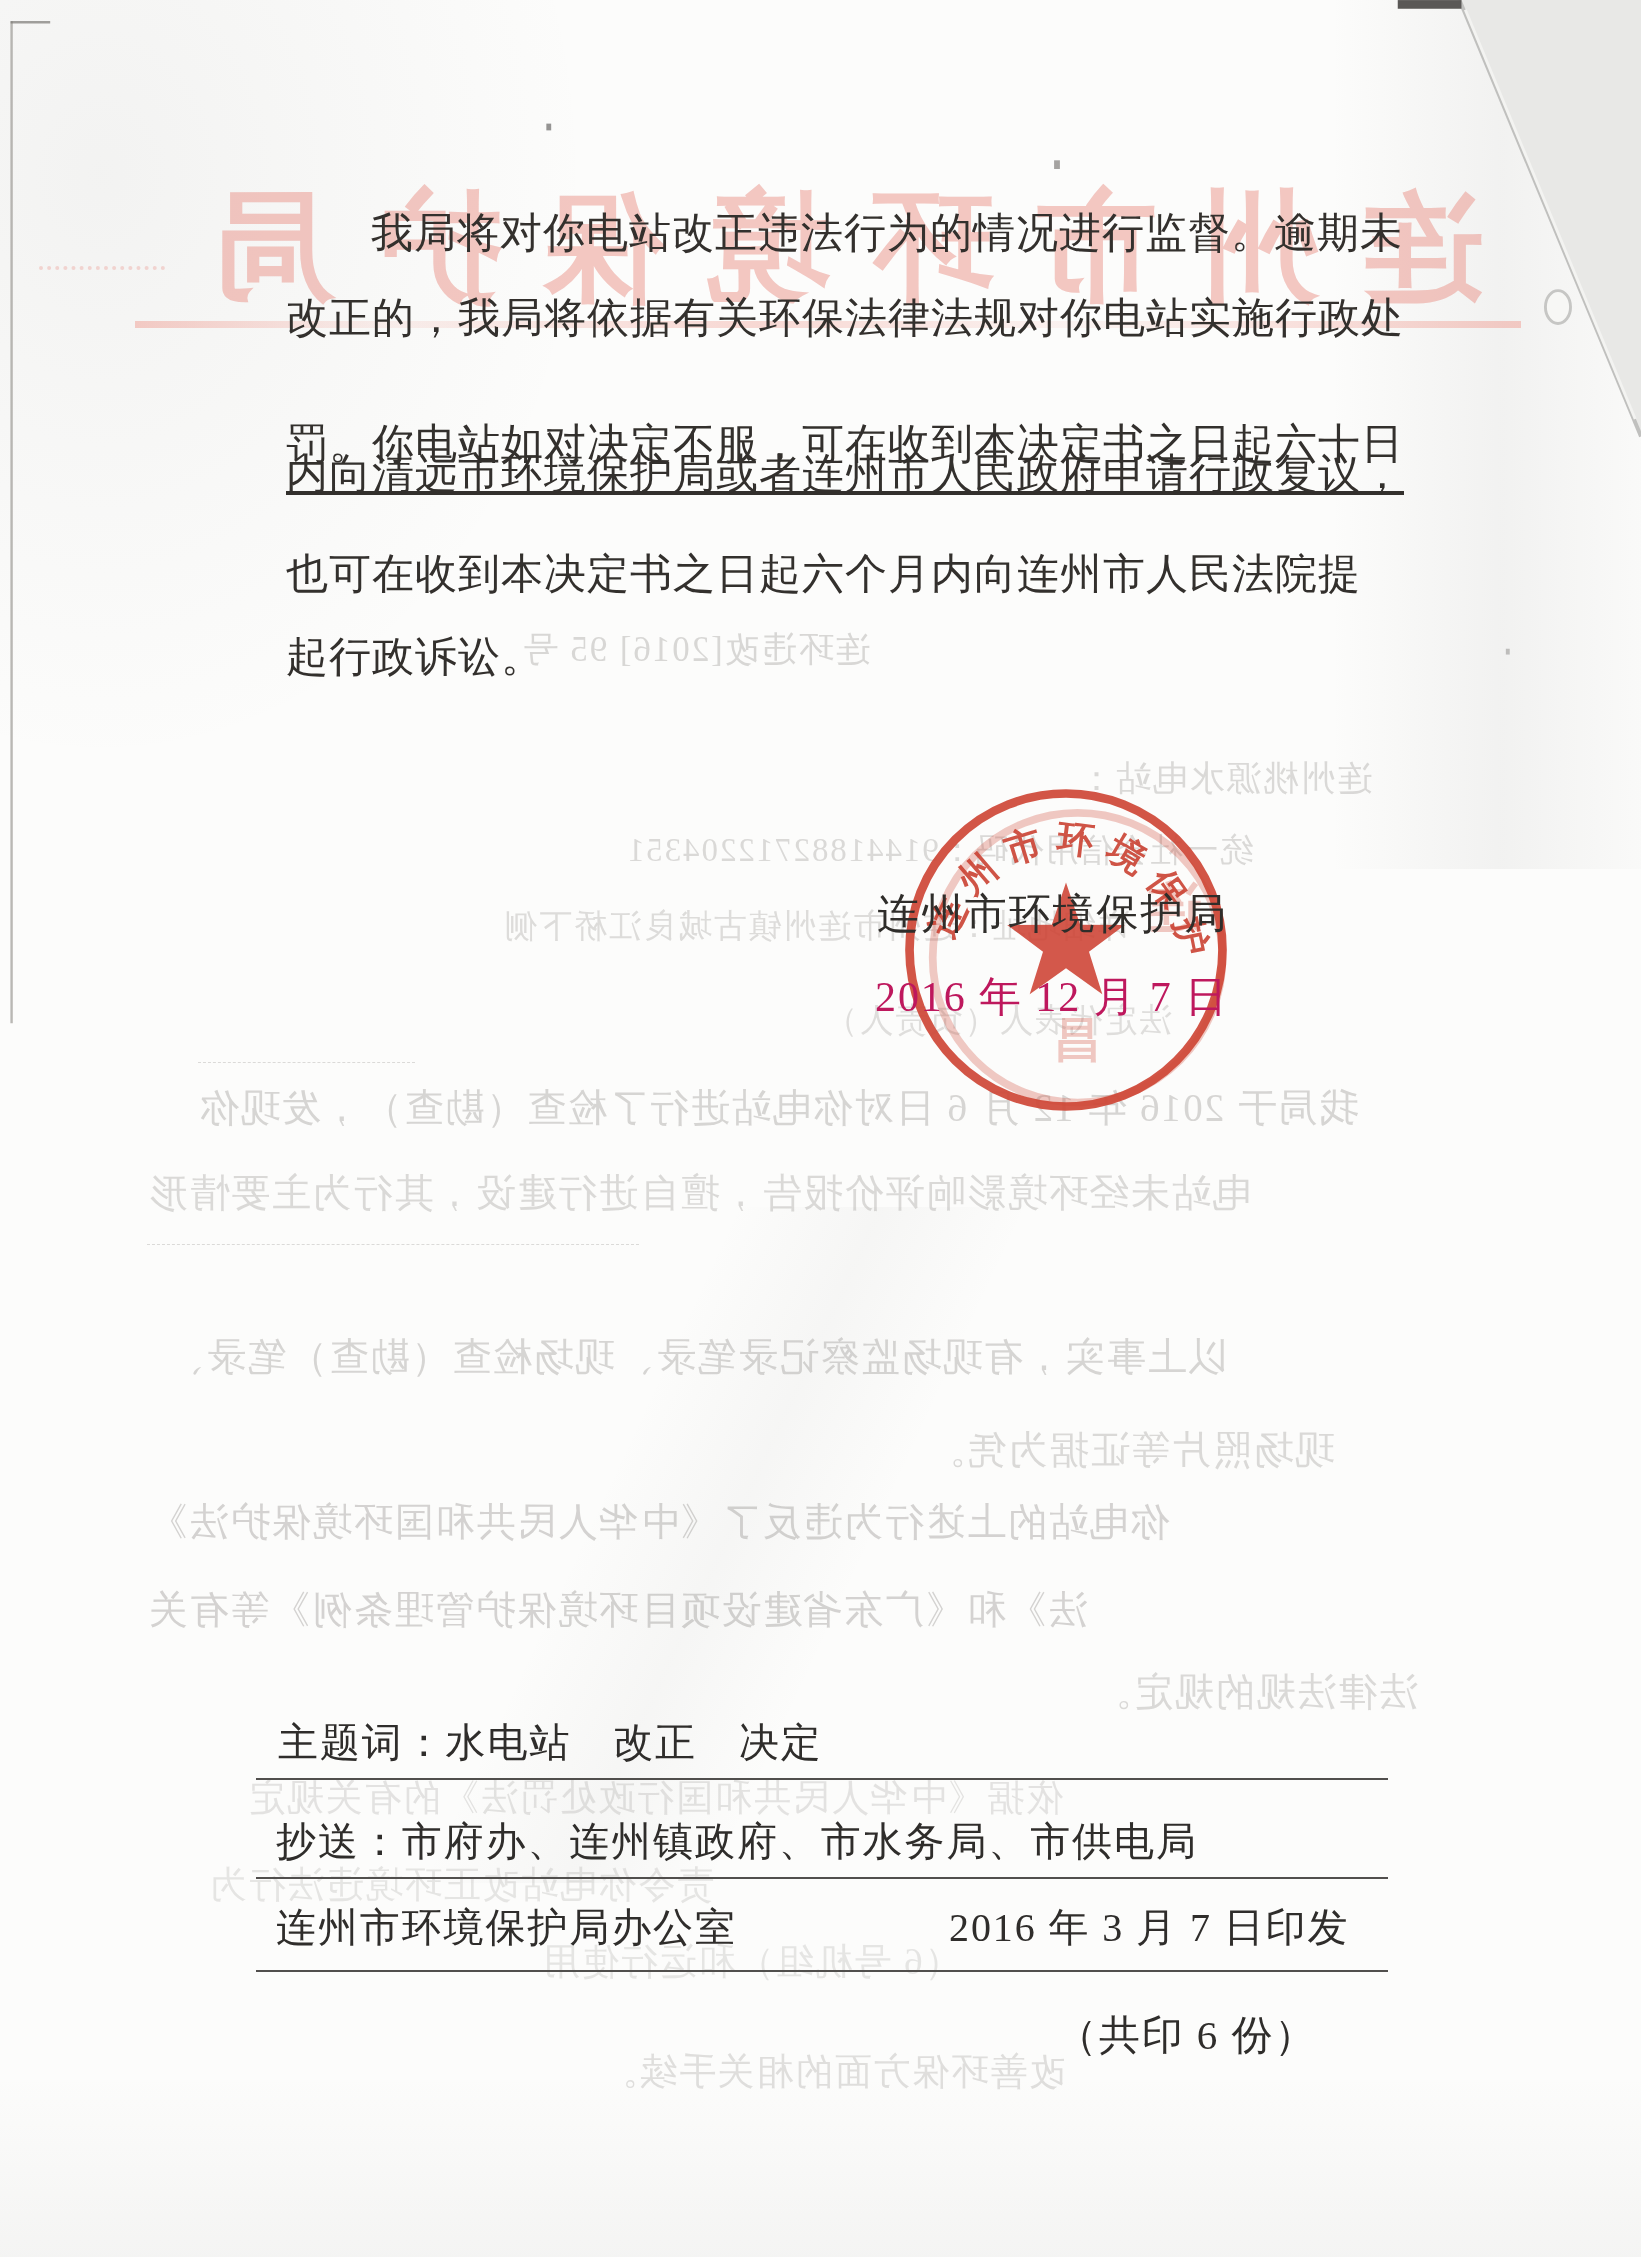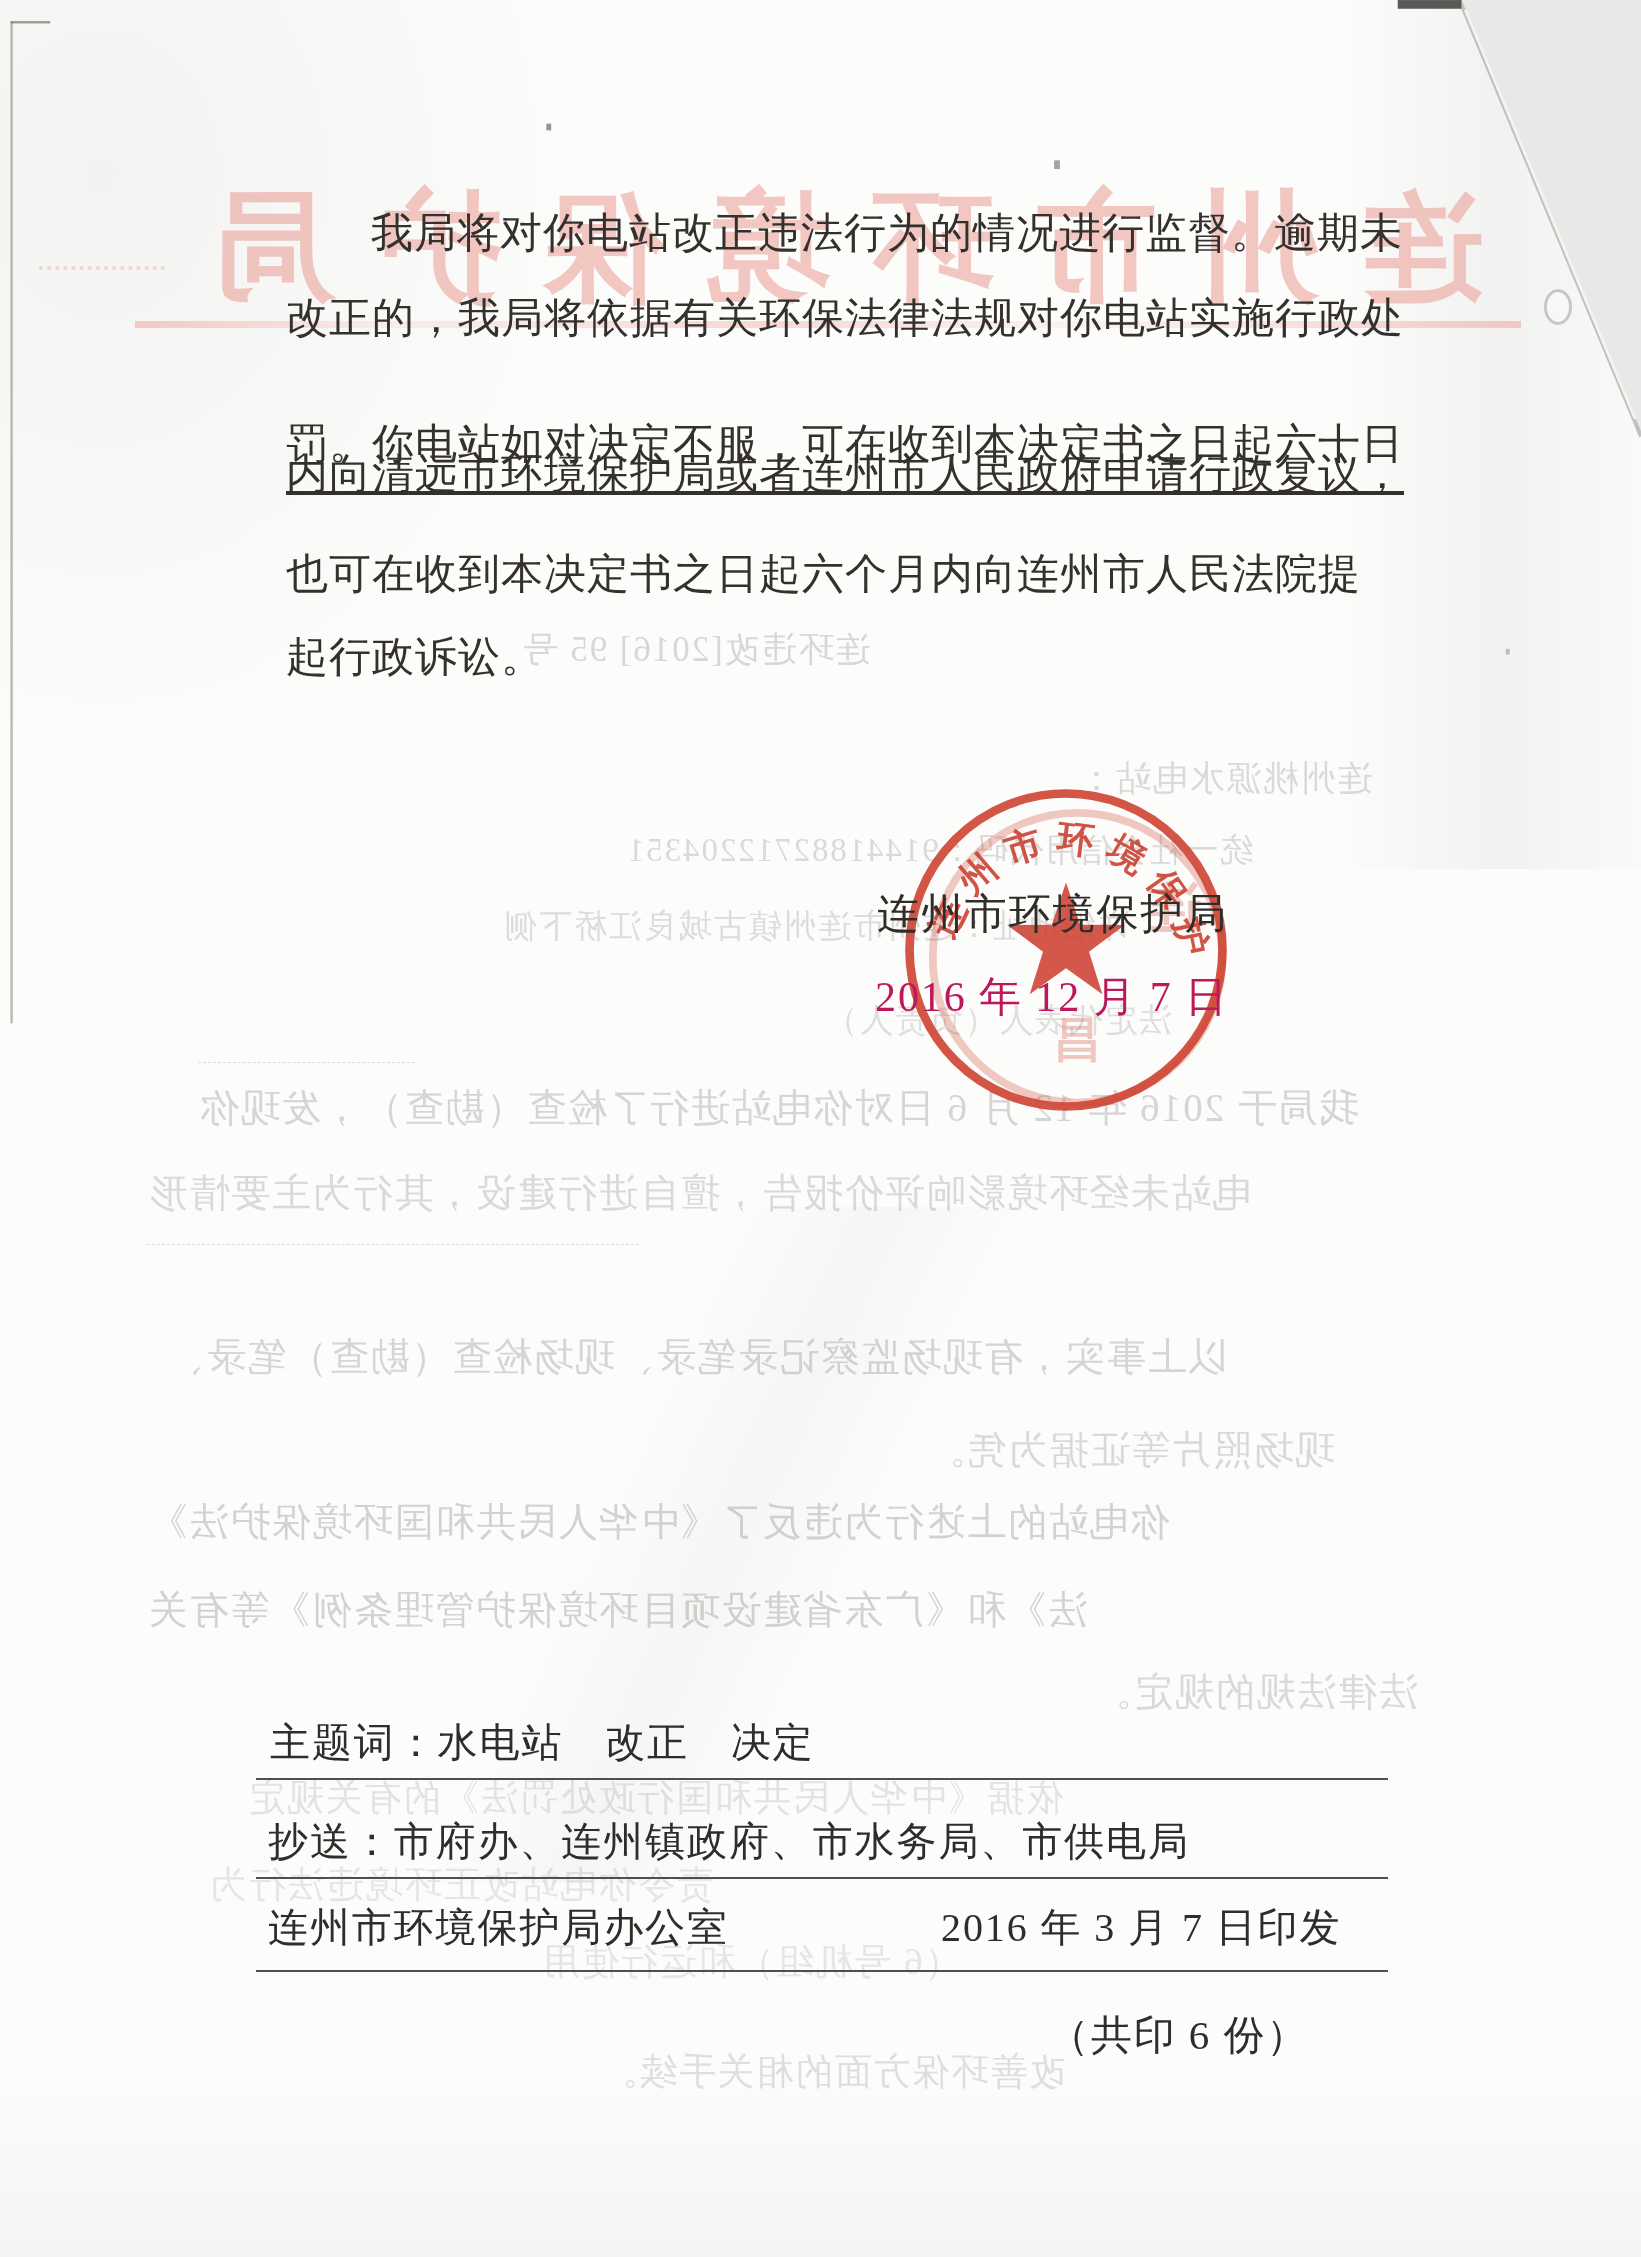--- a/index.html
+++ b/index.html
@@ -53,21 +53,21 @@
   .seal{position:absolute;left:896px;top:780px;width:340px;height:340px;z-index:5;pointer-events:none;}
 
   
   .bleed-line{
     position:absolute;transform:scaleX(-1);color:#8e8b88;white-space:nowrap;
     letter-spacing:1.9px;pointer-events:none;
   }
   .bleed-dash{position:absolute;border-top:1.9px dashed rgba(150,147,144,0.32);pointer-events:none;}
 
   
-  .footer-text{position:absolute;font-size:40px;letter-spacing:1.9px;color:#2f2d2b;white-space:nowrap;}
+  .footer-text{position:absolute;font-size:40px;letter-spacing:1.9px;color:#2f2d2b;white-space:nowrap;margin-left:8px;}
   .rule{position:absolute;left:256px;width:1132px;height:1.9px;background:#514f4d;}
 
   
   .artifacts{position:absolute;inset:0;pointer-events:none;z-index:9;}
 </style>
 </head>
 <body>
 
 <div class="paper"></div>
 <div class="shade tl"></div>

